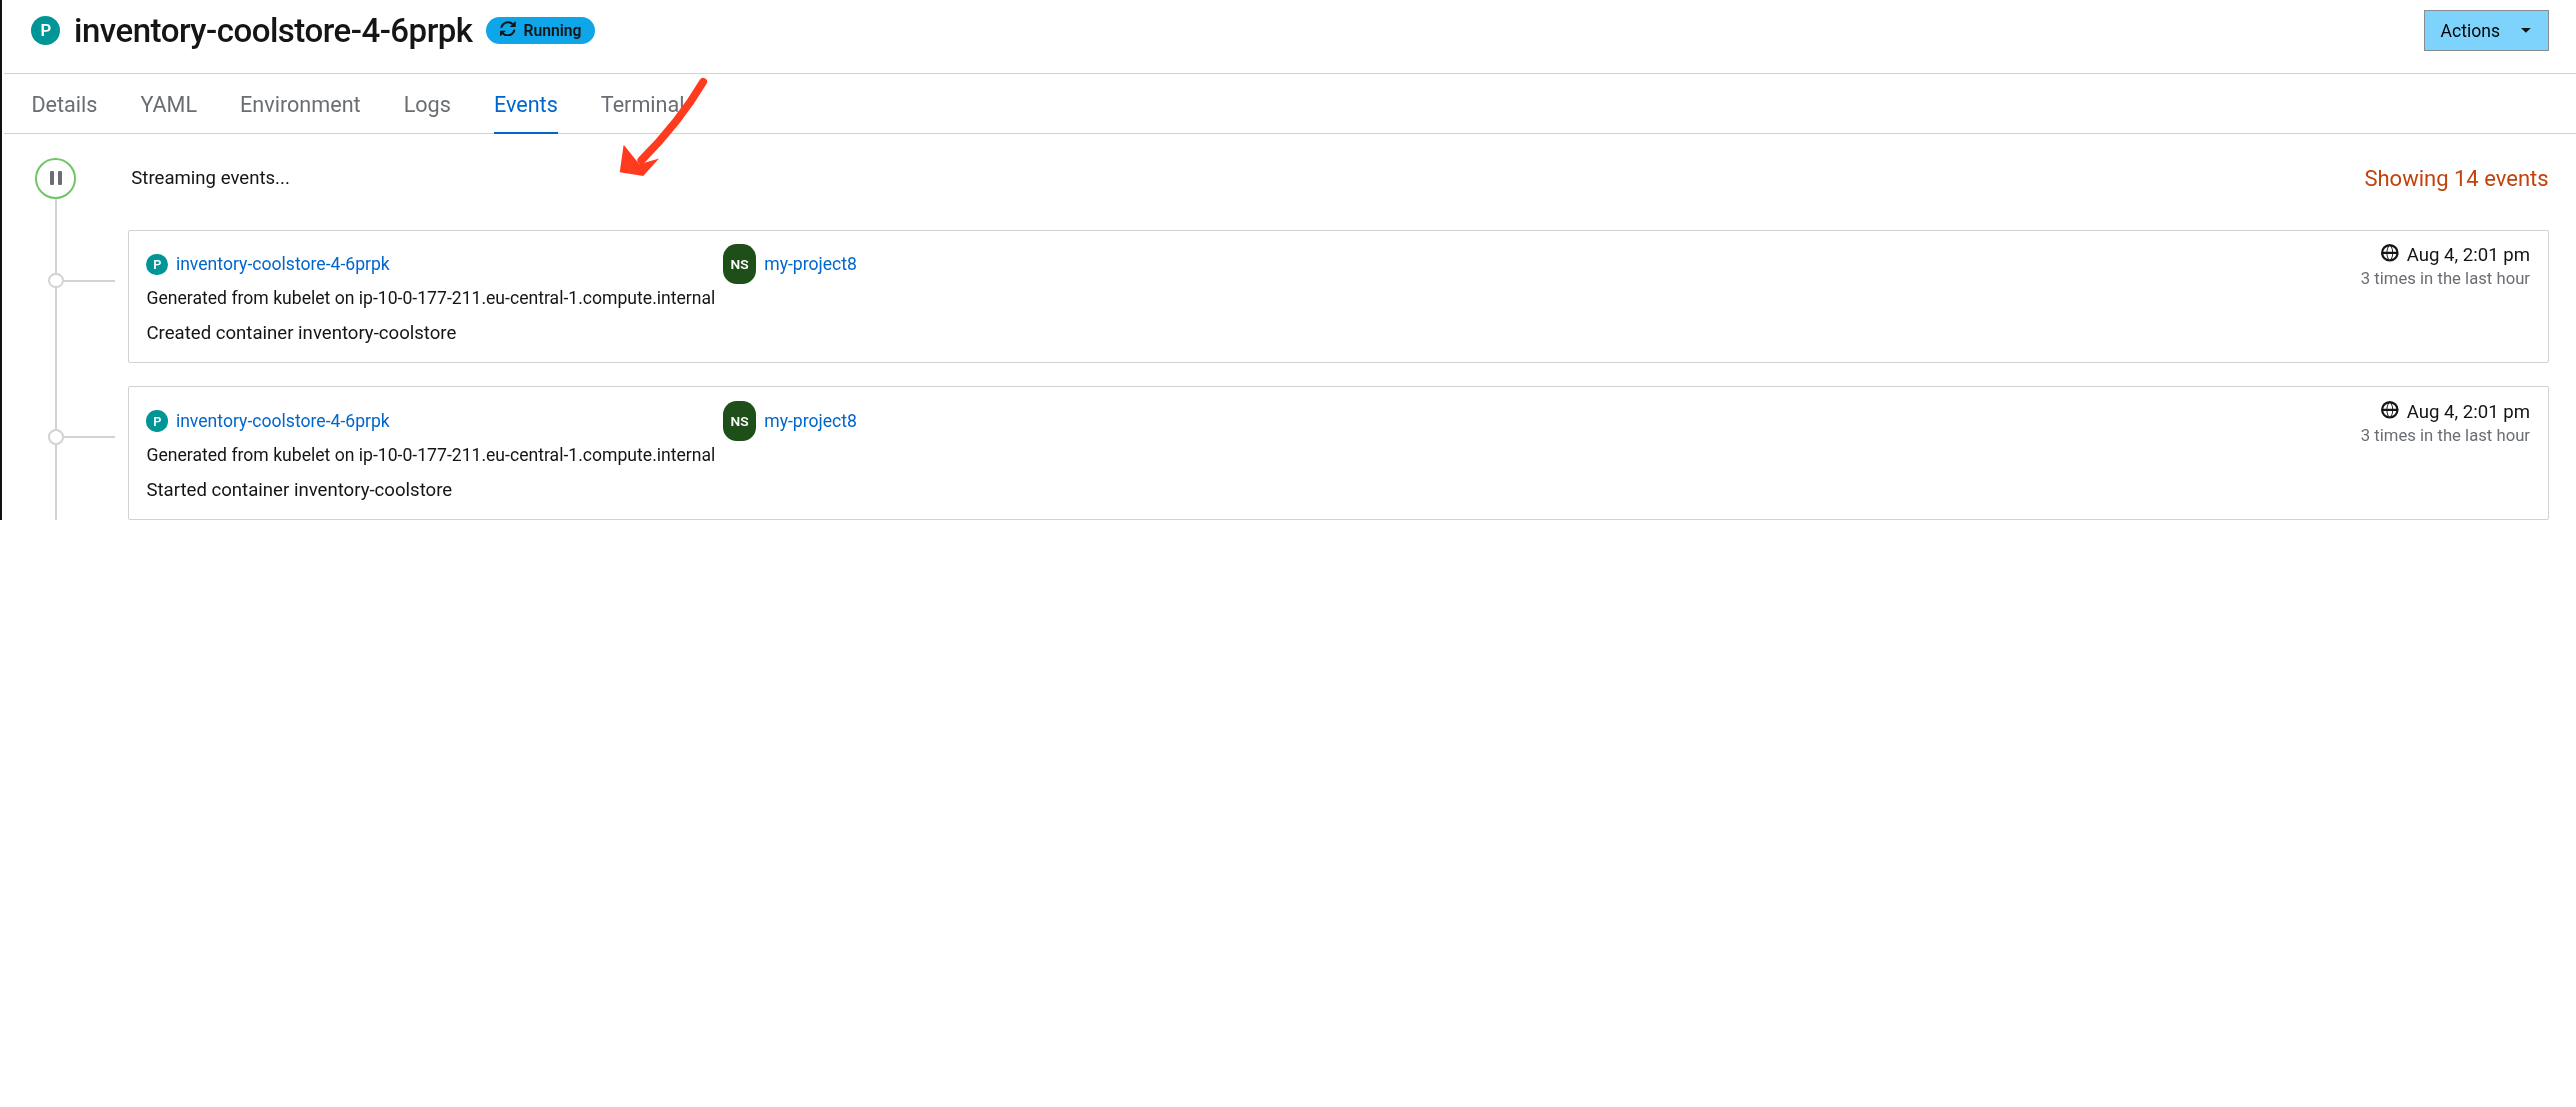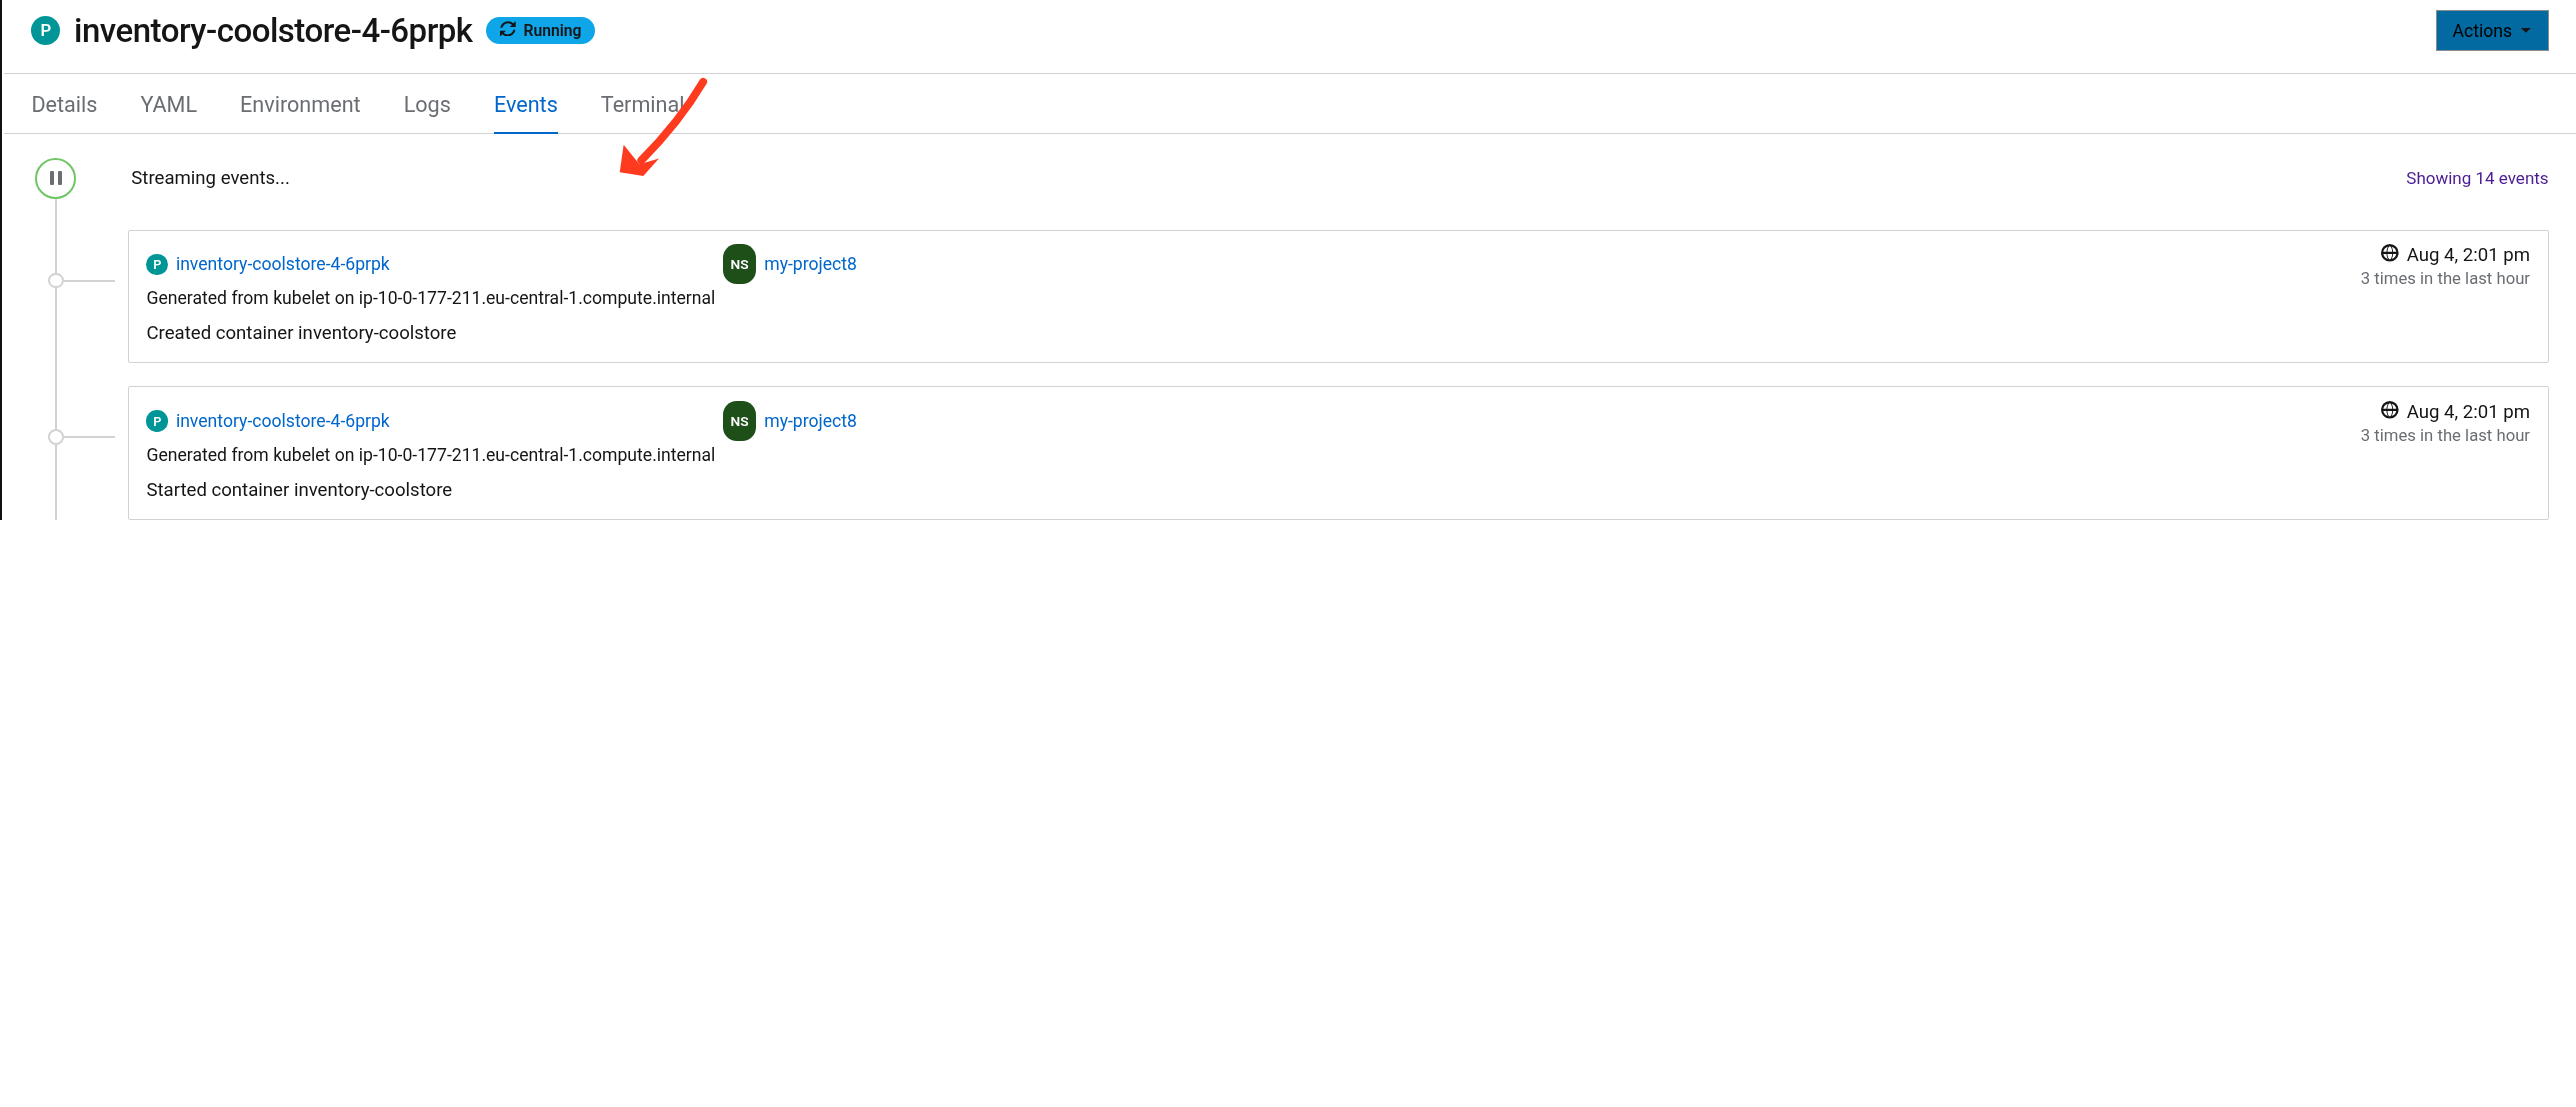--- a/index.html
+++ b/index.html
@@ -80,23 +80,23 @@
     border-radius: 17.6px;
     padding: 3.9px 13.7px;
     font-size: 15.7px;
     font-weight: 600;
   }
   .status-pill svg { width: 15.7px; height: 15.7px; }
 
   .actions-btn {
     display: inline-flex;
     align-items: center;
-    gap: 8px;
+    gap: 20px;
     border: 1px solid #8a8d90;
-    background: #0369a1;
+    background: #7dd3fc;
     padding: 9.8px 15.7px;
     font-size: 17.6px;
     cursor: pointer;
     font-family: inherit;
   }
   .actions-btn svg { width: 11.8px; height: 11.8px; }
 
   
   .tabs {
     display: flex;
@@ -156,22 +156,22 @@
     width: 3.9px;
     height: 13.7px;
     background: #6a6e73;
     border-radius: 1px;
   }
   .stream-label {
     font-size: 18.6px;
     flex: 1;
   }
   .event-count {
-    font-size: 17px;
-    color: #4c1d95;
+    font-size: 22px;
+    color: #c2410c;
   }
   .events-row-top {
     display: flex;
     align-items: center;
   }
 
   .timeline {
     margin-left: 23.5px;
     border-left: 2px solid #d2d2d2;
     padding-top: 31px;

